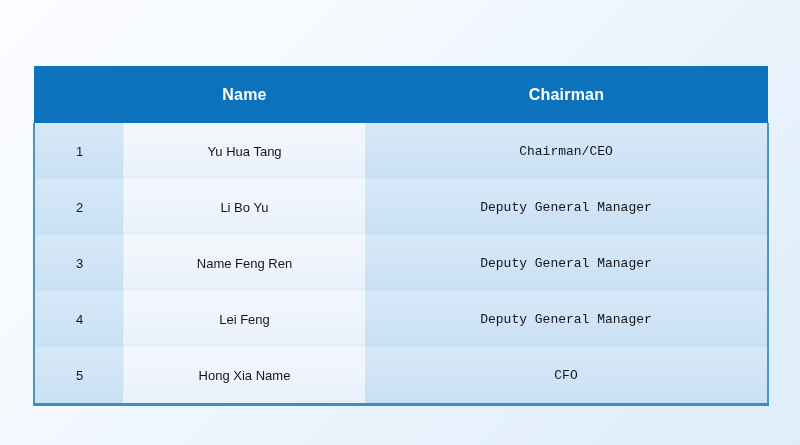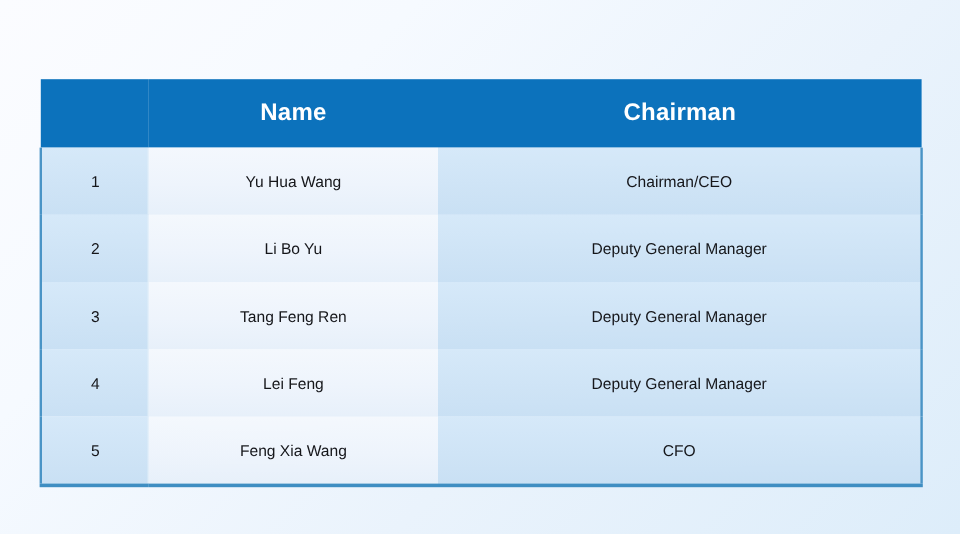--- a/index.html
+++ b/index.html
@@ -29,21 +29,21 @@
     width: 734px;
     height: 338px;
     box-sizing: border-box;
     border-collapse: collapse;
     table-layout: fixed;
   }
 
   .t-head-row th {
     background: #0c72bc;
     color: #ffffff;
-    font-size: 20px;
+    font-size: 16px;
     font-weight: bold;
     height: 57px;
     padding: 0;
     text-align: center;
     vertical-align: middle;
     border: 0;
     letter-spacing: 0.2px;
   }
 
   
@@ -65,20 +65,21 @@
   .t-body-row td.c-idx {
     background: linear-gradient(180deg, #d6e9f9 0%, #cfe4f6 55%, #c9e0f4 100%);
     border-left: 2px solid #4a94c6;
   }
   .t-body-row td.c-name {
     background: linear-gradient(180deg, #f4f8fd 0%, #eef4fc 55%, #e7f0fa 100%);
   }
   .t-body-row td.c-pos {
     background: linear-gradient(180deg, #d6e9f9 0%, #cfe4f6 55%, #c9e0f4 100%);
     border-right: 2px solid #4a94c6;
+    font-family: Liberation Mono, monospace;
   }
   .t-body-row:last-child td {
     border-bottom: 3px solid #3f8ec2;
   }
 
   
   .t-body-row td.c-idx { box-shadow: inset -1px 0 0 #e3eff9; }
 </style>
 </head>
 <body>
@@ -96,39 +97,39 @@
       <tr class="t-head-row">
         <th class="c-idx-head"></th>
         <th class="c-name-head">Name</th>
         <th class="c-pos-head">Chairman</th>
       </tr>
     </thead>
 
     <tbody>
       <tr class="t-body-row">
         <td class="c-idx">1</td>
-        <td class="c-name">Yu Hua Wang</td>
+        <td class="c-name">Yu Hua Tang</td>
         <td class="c-pos">Chairman/CEO</td>
       </tr>
       <tr class="t-body-row">
         <td class="c-idx">2</td>
         <td class="c-name">Li Bo Yu</td>
         <td class="c-pos">Deputy General Manager</td>
       </tr>
       <tr class="t-body-row">
         <td class="c-idx">3</td>
-        <td class="c-name">Tang Feng Ren</td>
+        <td class="c-name">Name Feng Ren</td>
         <td class="c-pos">Deputy General Manager</td>
       </tr>
       <tr class="t-body-row">
         <td class="c-idx">4</td>
         <td class="c-name">Lei Feng</td>
         <td class="c-pos">Deputy General Manager</td>
       </tr>
       <tr class="t-body-row">
         <td class="c-idx">5</td>
-        <td class="c-name">Feng Xia Wang</td>
+        <td class="c-name">Hong Xia Name</td>
         <td class="c-pos">CFO</td>
       </tr>
     </tbody>
   </table>
 
 </div>
 
 </body></html>

